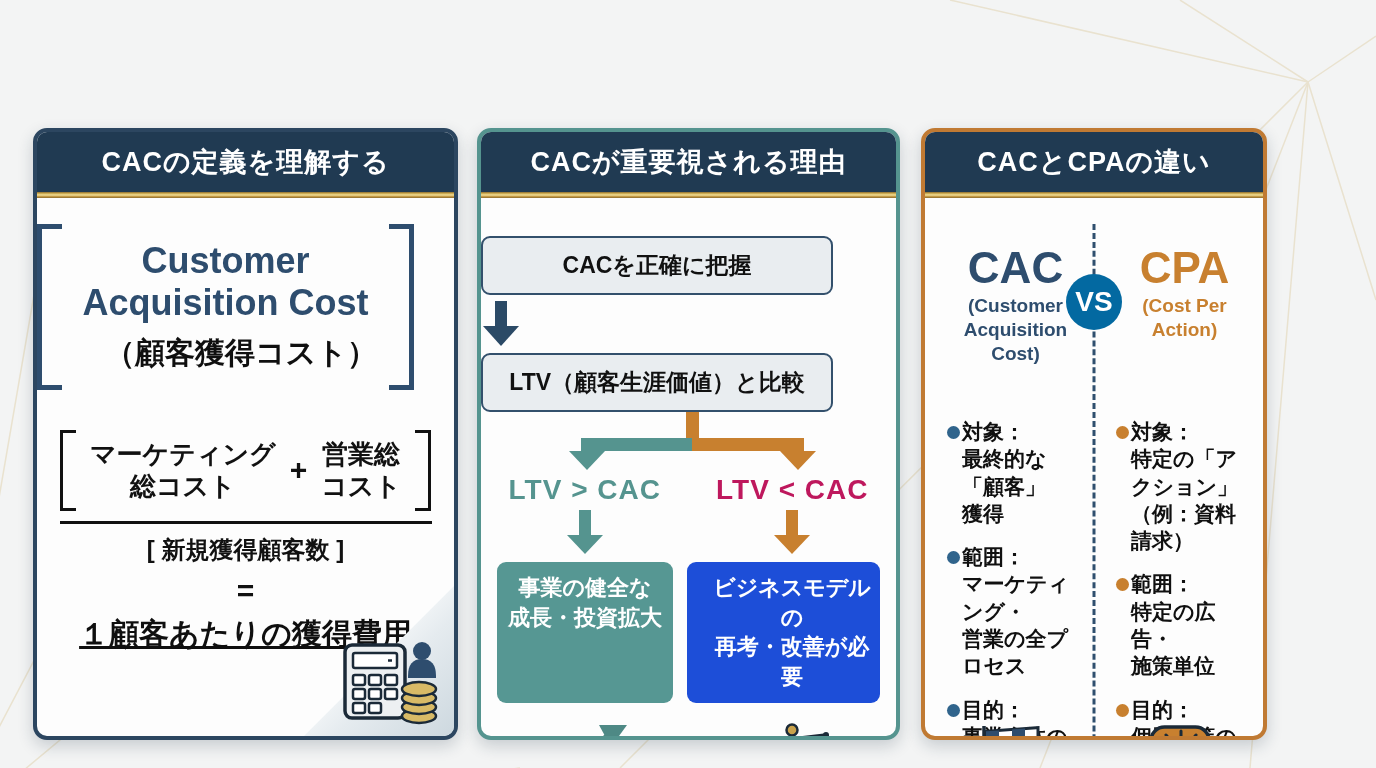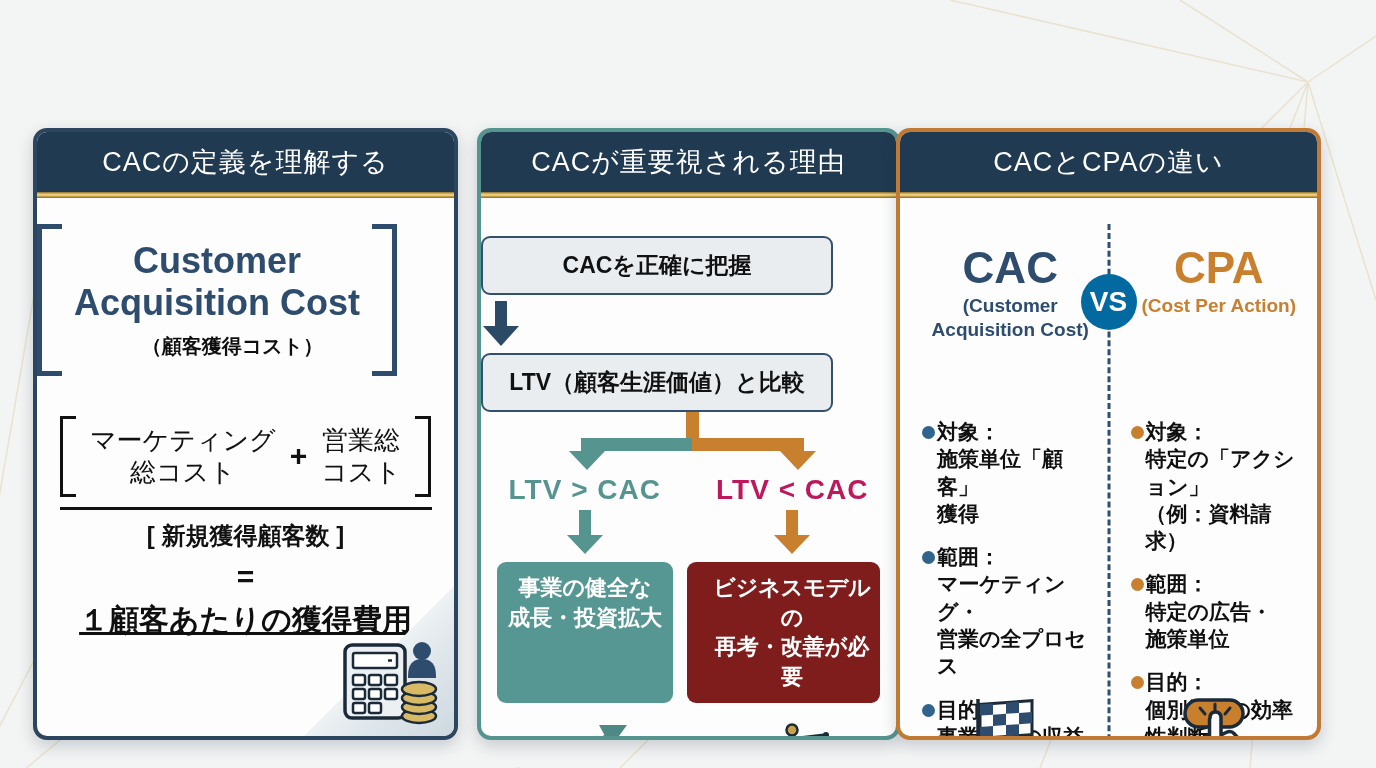--- a/index.html
+++ b/index.html
@@ -7,40 +7,40 @@
   .stage{position:relative;width:1376px;height:768px;background:#f3f4f4;overflow:hidden;}
   .bg-deco{position:absolute;inset:0;z-index:0;}
   .page-title{position:absolute;top:26px;left:0;width:100%;text-align:center;
     font-size:46px;font-weight:900;color:#121212;letter-spacing:2px;z-index:1;}
 
   .panel{position:absolute;top:128px;height:612px;background:#fdfdfd;border-radius:14px;
     box-shadow:0 6px 16px rgba(25,45,65,.20);display:flex;flex-direction:column;
     overflow:hidden;z-index:1;box-sizing:border-box;}
   .panel-def{left:33px;width:425px;border:4px solid #2c4660;}
   .panel-imp{left:477px;width:423px;border:4px solid #55948f;}
-  .panel-cmp{left:896px;width:425px;border:4px solid #c07a33;}
+  .panel-cmp{left:921px;width:346px;border:4px solid #c07a33;}
   .panel-header{flex:none;height:60px;background:#203a52;color:#fff;display:flex;
-    align-items:center;justify-content:center;font-size:27px;font-weight:400;letter-spacing:1px;}
+    align-items:center;justify-content:center;font-size:27px;font-weight:700;letter-spacing:1px;}
   .gold-bar{flex:none;height:6px;background:linear-gradient(180deg,#8a6a2e 0%,#d9b95c 30%,#f3e09a 50%,#c49a45 75%,#8a6a2e 100%);}
   .panel-body{position:relative;flex:1;display:flex;flex-direction:column;align-items:flex-start;}
 
   
   .bracket-block{display:flex;align-items:stretch;margin-top:26px;}
   .bk{width:20px;}
   .bk-l{border-left:5px solid #2e4d6e;border-top:5px solid #2e4d6e;border-bottom:5px solid #2e4d6e;}
   .bk-r{border-right:5px solid #2e4d6e;border-top:5px solid #2e4d6e;border-bottom:5px solid #2e4d6e;}
   .bracket-content{padding:16px 12px;text-align:center;}
   .term-en{font-size:36px;font-weight:800;color:#2e4d6e;line-height:1.18;white-space:pre-line;}
-  .term-ja{font-size:20px;font-weight:800;color:#0f0f0f;margin-top:8px;margin-left:31px;}
+  .term-ja{font-size:30px;font-weight:800;color:#0f0f0f;margin-top:8px;margin-left:31px;}
   .formula{margin-top:40px;width:100%;text-align:center;}
   .num-row{display:flex;align-items:stretch;justify-content:center;gap:12px;}
   .sbk{width:13px;}
   .sbk-l{border-left:3.5px solid #111;border-top:3.5px solid #111;border-bottom:3.5px solid #111;}
   .sbk-r{border-right:3.5px solid #111;border-top:3.5px solid #111;border-bottom:3.5px solid #111;}
-  .num-item{font-size:26px;font-weight:400;color:#111;line-height:1.25;white-space:pre-line;
+  .num-item{font-size:26px;font-weight:700;color:#111;line-height:1.25;white-space:pre-line;
     display:flex;align-items:center;padding:8px 2px;}
   .plus{font-size:30px;font-weight:800;color:#111;display:flex;align-items:center;}
   .frac-line{height:3.5px;background:#111;width:372px;margin:10px auto 10px auto;}
   .denominator{font-size:24px;font-weight:800;color:#111;}
   .equals{font-size:30px;font-weight:900;color:#111;margin:8px 0 6px 0;}
   .result{font-size:30px;font-weight:800;color:#0f0f0f;text-decoration:underline;}
   .fold{position:absolute;right:0;bottom:0;width:150px;height:150px;
     background:linear-gradient(315deg,#cdd8df 0%,#e5ebef 40%,#f7f9fa 60%);
     clip-path:polygon(100% 0,100% 100%,0 100%);}
   .def-icon{position:absolute;right:14px;bottom:10px;}
@@ -53,21 +53,21 @@
   .branch-labels{width:100%;display:flex;margin-top:2px;}
   .bl{width:50%;text-align:center;font-size:28px;font-weight:800;letter-spacing:1px;}
   .bl-left{color:#55948f;}
   .bl-right{color:#be185d;}
   .branch-arrows{width:100%;display:flex;margin-top:4px;}
   .ba{width:50%;display:flex;justify-content:center;}
   .outcomes{width:100%;display:flex;gap:14px;padding:0 16px;box-sizing:border-box;margin-top:6px;}
   .outcome{flex:1;border-radius:9px;color:#fff;font-size:22px;font-weight:800;text-align:center;
     padding:11px 2px;line-height:1.35;white-space:pre-line;}
   .outcome-good{background:#569793;}
-  .outcome-bad{background:#7f1d1d;padding-left:19px;}
+  .outcome-bad{background:#1d4ed8;padding-left:19px;}
   .imp-icons{width:100%;display:flex;justify-content:space-around;margin-top:16px;}
 
   
   .cmp-body{flex-direction:row !important;align-items:stretch !important;}
   .divider{position:absolute;left:50%;top:26px;bottom:18px;border-left:3px dashed #2f4f6e;transform:translateX(-1.5px);}
   .vs-circle{position:absolute;left:50%;top:76px;transform:translateX(-50%);width:56px;height:56px;
     border-radius:50%;background:#0369a1;color:#fff;font-size:28px;font-weight:800;
     display:flex;align-items:center;justify-content:center;z-index:3;}
   .cmp-col{width:50%;box-sizing:border-box;padding:0 10px 0 22px;position:relative;}
   .col-heading{height:152px;text-align:center;padding-top:48px;box-sizing:content-box;}
@@ -254,21 +254,21 @@
         <div class="col-heading">
           <div class="abbr abbr-cac">CAC</div>
           <div class="full full-cac">(Customer
 Acquisition Cost)</div>
         </div>
         <div class="bullets">
           <div class="bullet">
             <span class="dot dot-cac"></span>
             <div>
               <span class="bullet-label">対象：</span>
-              <div class="bullet-lines">施策単位「顧客」
+              <div class="bullet-lines">最終的な「顧客」
 獲得</div>
             </div>
           </div>
           <div class="bullet">
             <span class="dot dot-cac"></span>
             <div>
               <span class="bullet-label">範囲：</span>
               <div class="bullet-lines">マーケティング・
 営業の全プロセス</div>
             </div>

